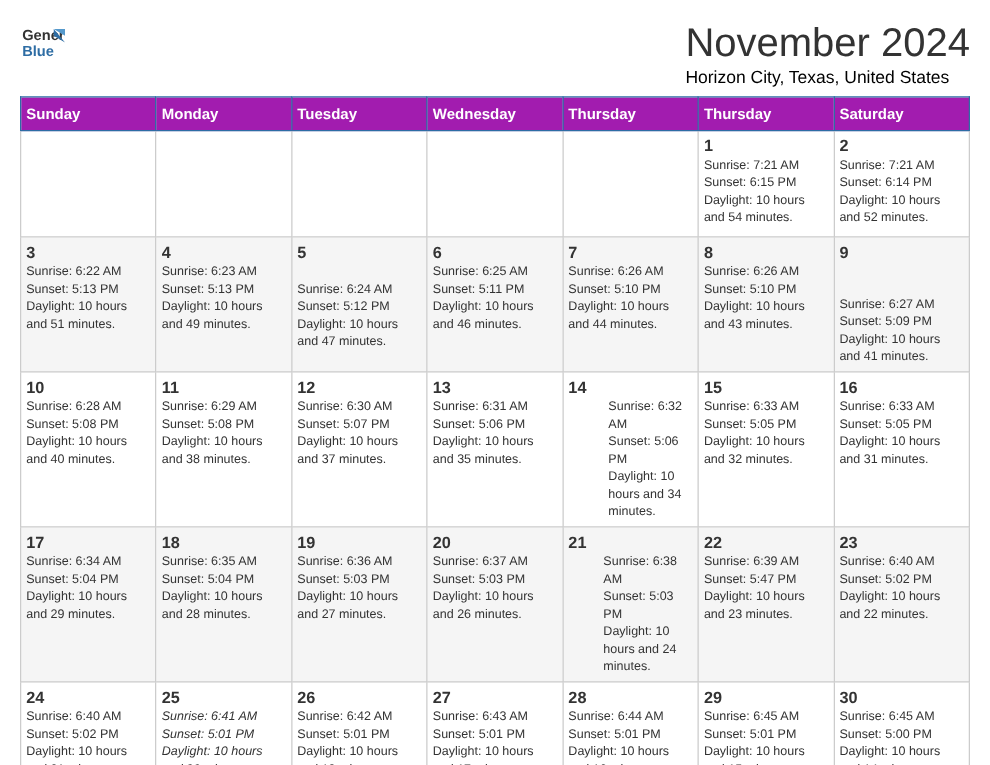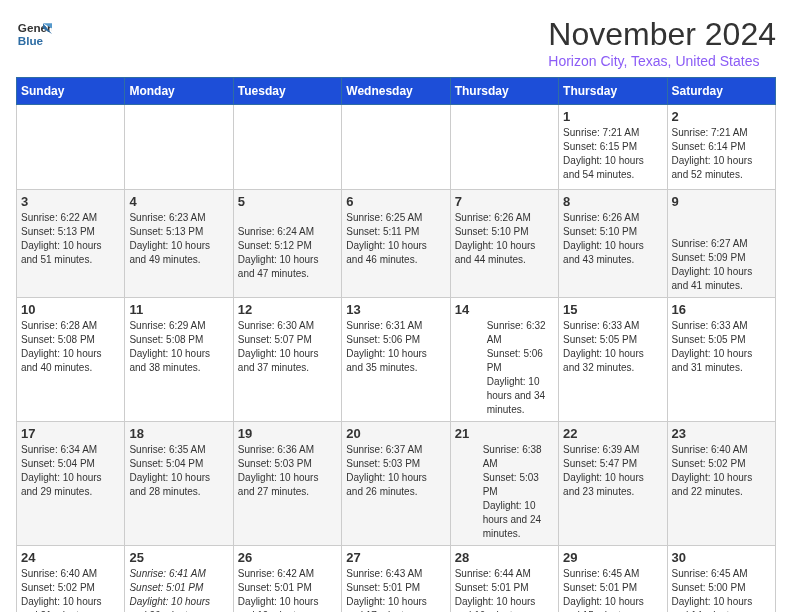--- a/index.html
+++ b/index.html
@@ -28,29 +28,29 @@
     .title-block {
       text-align: left;
     }
     .month-title {
       font-size: 32px;
       font-weight: normal;
       color: #333;
     }
     .subtitle {
       font-size: 14px;
-      color: #8b5cf6;
+      color: #000000;
     }
     .calendar {
       width: 100%;
       border-collapse: collapse;
       font-size: 11px;
     }
     .calendar thead th {
-      background: #1d4ed8;
+      background: #a21caf;
       color: #fff;
       padding: 6px 4px;
       text-align: left;
       font-size: 12px;
       font-weight: bold;
       border: 1px solid #2e6da4;
     }
     .calendar tbody td {
       border: 1px solid #ccc;
       vertical-align: top;

